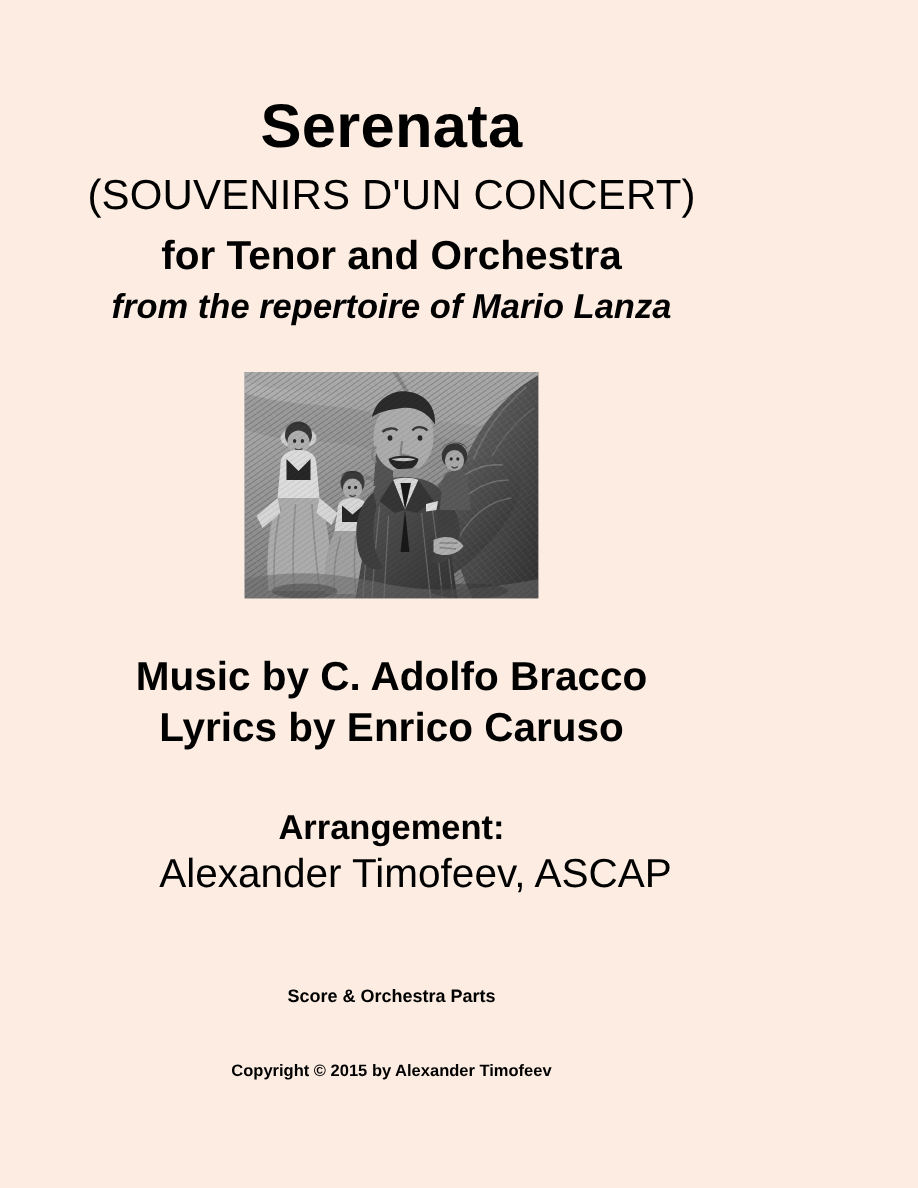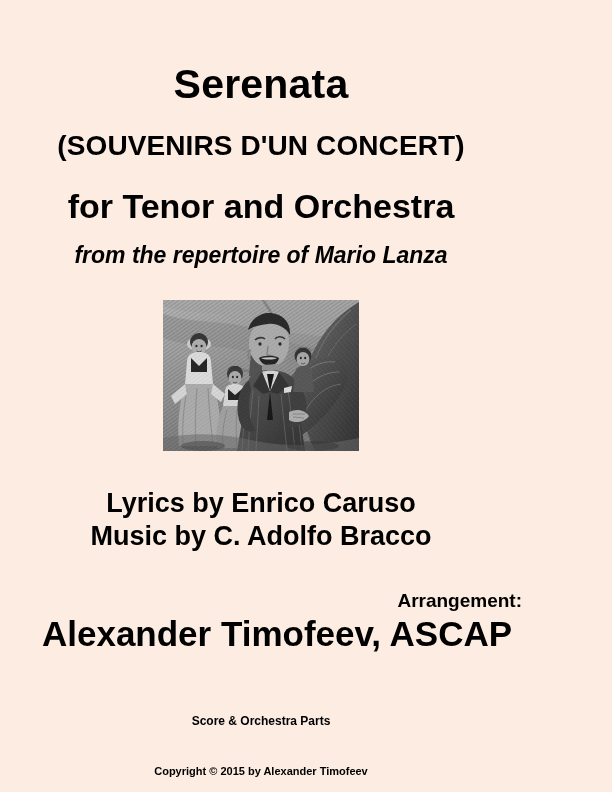--- a/index.html
+++ b/index.html
@@ -37,32 +37,32 @@
     font-size: 41px;
     font-weight: bold;
     letter-spacing: 0.2px;
     line-height: 1.0;
     margin: 0;
     padding-top: 64px;
   }
 
   .subtitle-paren {
     font-size: 28px;
-    font-weight: bold;
+    font-weight: normal;
     letter-spacing: 0.1px;
     line-height: 1.12;
-    margin: 16px;
+    margin: 0;
     padding-top: 9px;
   }
 
   .subtitle-for {
-    font-size: 34px;
+    font-size: 27px;
     font-weight: bold;
     line-height: 1.12;
-    margin: 12px;
+    margin: 0;
     padding-top: 10px;
   }
 
   .subtitle-from {
     font-size: 23px;
     font-weight: bold;
     font-style: italic;
     line-height: 1.12;
     margin: 0;
     padding-top: 6px;
@@ -98,29 +98,28 @@
     line-height: 1.23;
     margin: 0;
   }
 
   .arrangement {
     width: 100%;
     text-align: center;
     margin-top: 35px;
   }
   .arr-label {
-    font-size: 19px;
+    font-size: 23px;
     font-weight: bold;
     line-height: 1.25;
     margin: 0;
-    text-align: right;
   }
   .arr-name {
-    font-size: 35px;
-    font-weight: bold;
+    font-size: 27px;
+    font-weight: normal;
     line-height: 1.25;
     margin: 0;
     padding-left: 32px;
   }
 
   .parts-line {
     width: 100%;
     text-align: center;
     font-size: 12px;
     font-weight: bold;
@@ -297,22 +296,22 @@
         <path d="M0 138 C40 130 70 136 98 142 C130 148 166 144 196 138 L196 151 L0 151 Z" fill="#6f6f6f" opacity="0.55"></path>
         <ellipse cx="40" cy="146" rx="22" ry="5" fill="#4a4a4a" opacity="0.5"></ellipse>
         <ellipse cx="150" cy="146" rx="26" ry="5" fill="#3c3c3c" opacity="0.5"></ellipse>
 
         <rect x="0" y="0" width="196" height="151" fill="url(#hatch)" opacity="0.6"></rect>
       </g>
     </svg>
   </div>
 
   <div class="credits">
+    <p class="credit-line">Music by C. Adolfo Bracco</p>
     <p class="credit-line">Lyrics by Enrico Caruso</p>
-    <p class="credit-line">Music by C. Adolfo Bracco</p>
   </div>
 
   <div class="arrangement">
     <p class="arr-label">Arrangement:</p>
     <p class="arr-name">Alexander Timofeev, ASCAP</p>
   </div>
 
   <p class="parts-line">Score &amp; Orchestra Parts</p>
 
   <p class="copyright-line">Copyright © 2015 by Alexander Timofeev</p>

